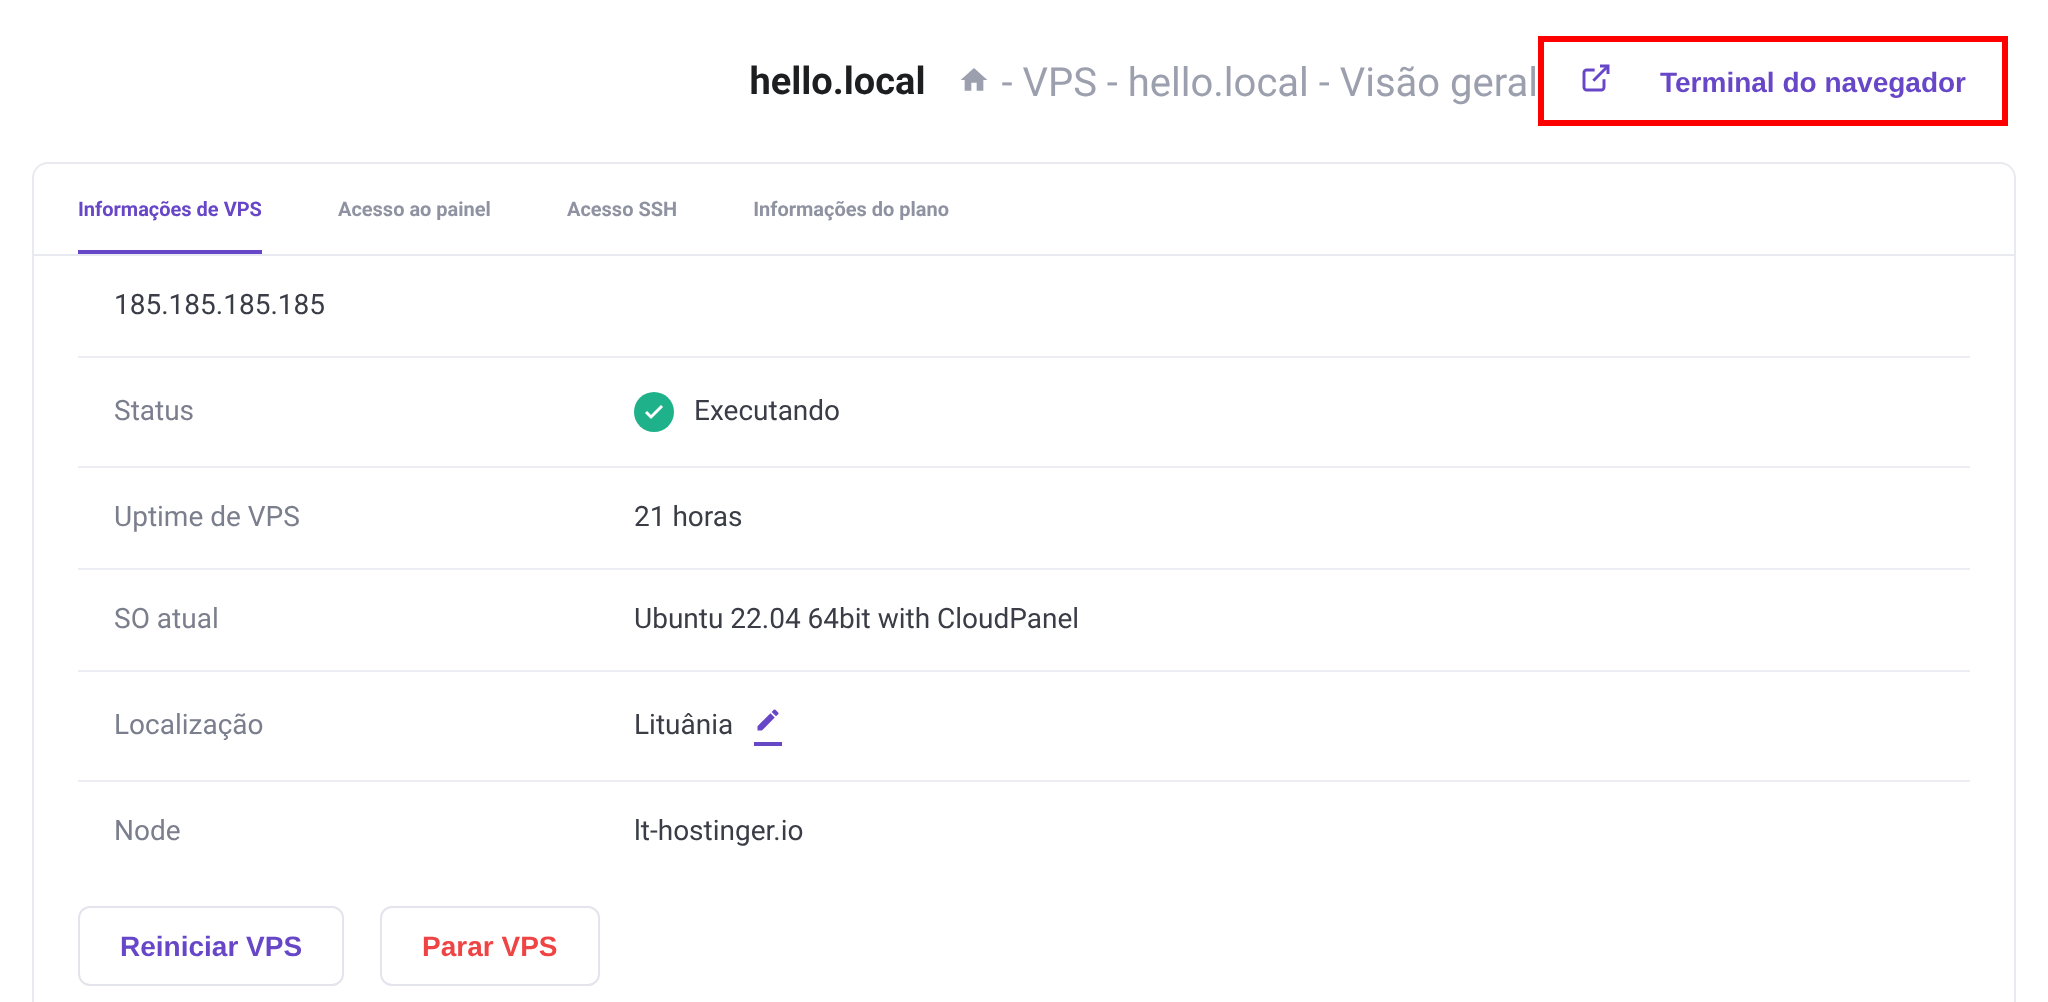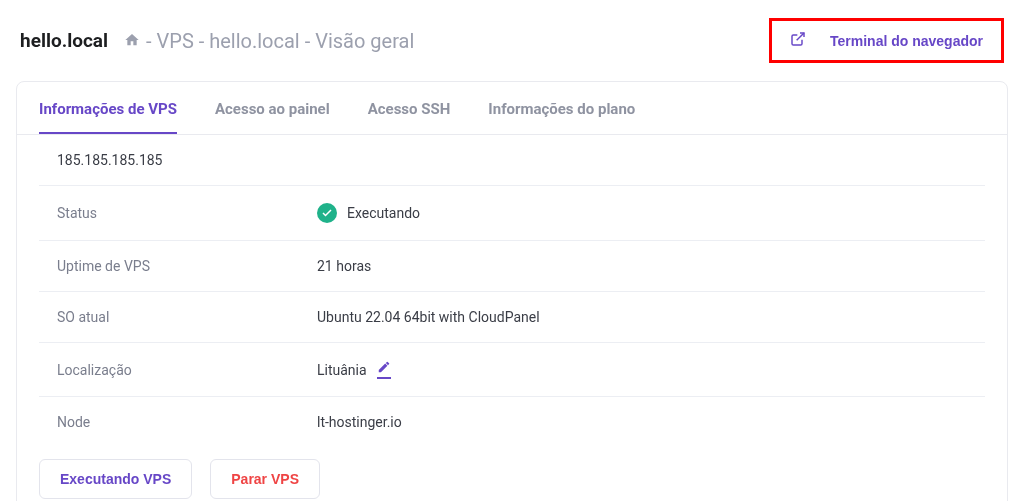--- a/index.html
+++ b/index.html
@@ -6,21 +6,21 @@
     body {
       font-family: -apple-system, BlinkMacSystemFont, "Segoe UI", Roboto, Arial, sans-serif;
       background: #ffffff;
       width: 1024px;
       height: 501px;
       color: #2f2f39;
     }
     .topbar {
       display: flex;
       align-items: center;
-      justify-content: space-between;
+      justify-content: flex-end;
       padding: 18px 20px 10px 20px;
     }
     .top-left {
       display: flex;
       align-items: center;
       gap: 16px;
     }
     .host-title {
       font-size: 19px;
       font-weight: 700;
@@ -54,21 +54,21 @@
       padding-bottom: 20px;
     }
     .tabs {
       display: flex;
       gap: 38px;
       padding: 0 22px;
       border-bottom: 1px solid #e9eaef;
     }
     .tab {
       padding: 18px 0 14px 0;
-      font-size: 15px;
+      font-size: 10px;
       font-weight: 700;
       color: #8f93a1;
       cursor: pointer;
       border-bottom: 2px solid transparent;
     }
     .tab.active {
       color: #6747c7;
       border-bottom: 2px solid #6747c7;
     }
     .rows {
@@ -194,16 +194,16 @@
         </span>
       </div>
     </div>
     <div class="row">
       <div class="row-label">Node</div>
       <div class="row-value">lt-hostinger.io</div>
     </div>
   </div>
 
   <div class="actions">
-    <button class="btn primary">Executando VPS</button>
+    <button class="btn primary">Reiniciar VPS</button>
     <button class="btn danger">Parar VPS</button>
   </div>
 </div>
 
 </body></html>

